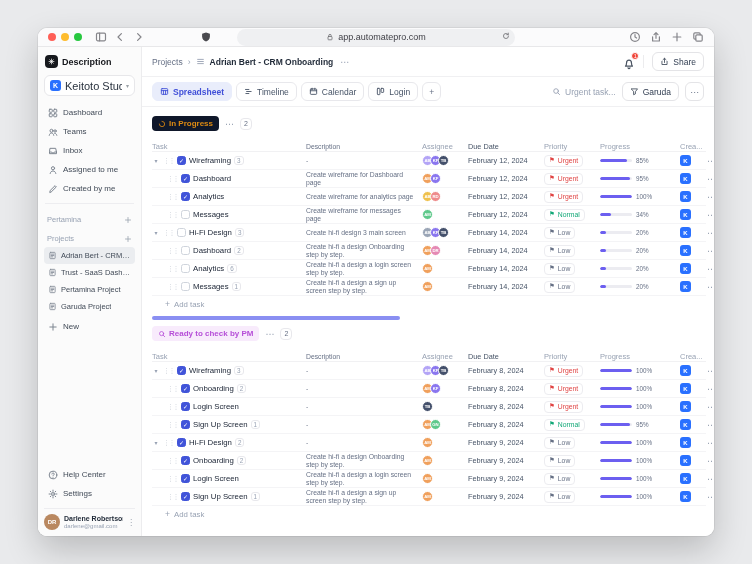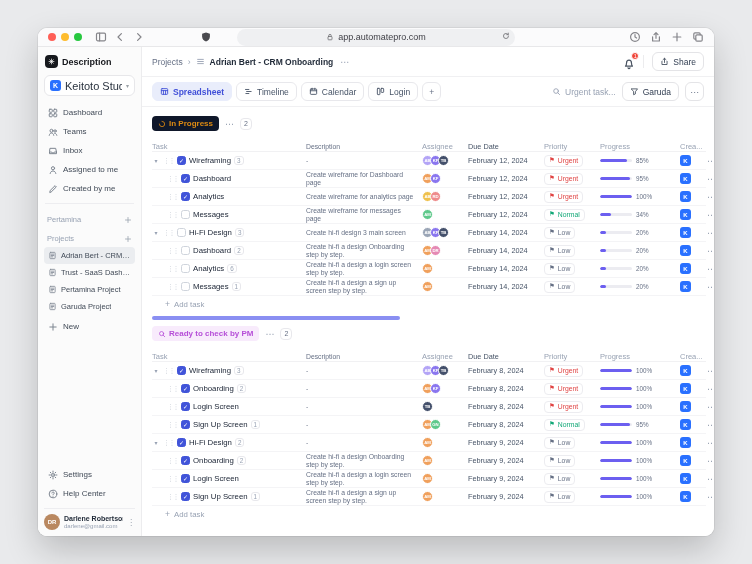--- a/index.html
+++ b/index.html
@@ -338,34 +338,34 @@
                 <path d="M6 2.2v7.6M2.2 6h7.6"></path>
               </svg>
             </span>
           <span class="s-label">New</span>
         </div>
 
         <div class="side-bottom">
           <div class="s-item">
             <span class="ico">
                 <svg viewBox="0 0 12 12" fill="none" stroke="currentColor" stroke-width="1.2" stroke-linecap="round" stroke-linejoin="round" style="width:100%;height:100%;display:block">
-                  <circle cx="6" cy="6" r="1.7"></circle>
-                  <path d="M6 1.3v1.5M6 9.2v1.5M1.3 6h1.5M9.2 6h1.5M2.7 2.7l1 1M8.3 8.3l1 1M9.3 2.7l-1 1M3.7 8.3l-1 1"></path>
-                </svg>
-              </span>
-            <span class="s-label">Settings</span>
+                  <circle cx="6" cy="6" r="4.6"></circle>
+                  <path d="M4.7 4.8c.1-.7.7-1.2 1.4-1.2.8 0 1.4.5 1.4 1.2 0 1-1.4 1.1-1.4 2.1M6 8.8h.01"></path>
+                </svg>
+              </span>
+            <span class="s-label">Help Center</span>
           </div>
           <div class="s-item">
             <span class="ico">
                 <svg viewBox="0 0 12 12" fill="none" stroke="currentColor" stroke-width="1.2" stroke-linecap="round" stroke-linejoin="round" style="width:100%;height:100%;display:block">
-                  <circle cx="6" cy="6" r="4.6"></circle>
-                  <path d="M4.7 4.8c.1-.7.7-1.2 1.4-1.2.8 0 1.4.5 1.4 1.2 0 1-1.4 1.1-1.4 2.1M6 8.8h.01"></path>
-                </svg>
-              </span>
-            <span class="s-label">Help Center</span>
+                  <circle cx="6" cy="6" r="1.7"></circle>
+                  <path d="M6 1.3v1.5M6 9.2v1.5M1.3 6h1.5M9.2 6h1.5M2.7 2.7l1 1M8.3 8.3l1 1M9.3 2.7l-1 1M3.7 8.3l-1 1"></path>
+                </svg>
+              </span>
+            <span class="s-label">Settings</span>
           </div>
           <div class="user-card">
             <span class="u-av">DR</span>
             <span class="u-meta">
               <span class="u-name" style="display:block">Darlene Robertson</span>
               <span class="u-mail" style="display:block">darlene@gmail.com</span>
             </span>
             <span class="u-more">⋮</span>
           </div>
         </div>

